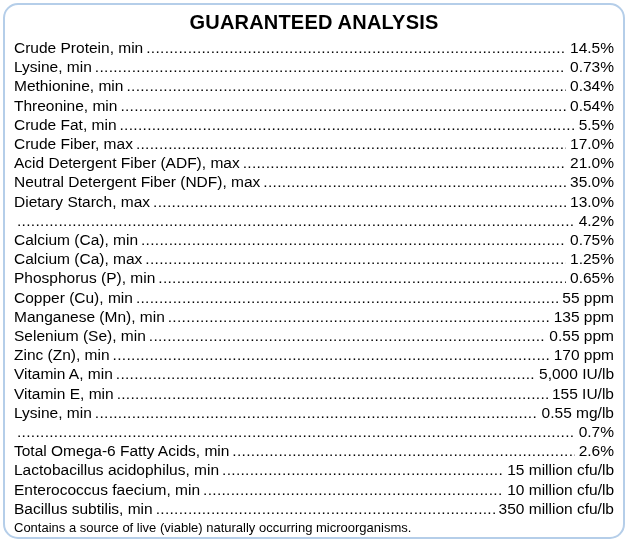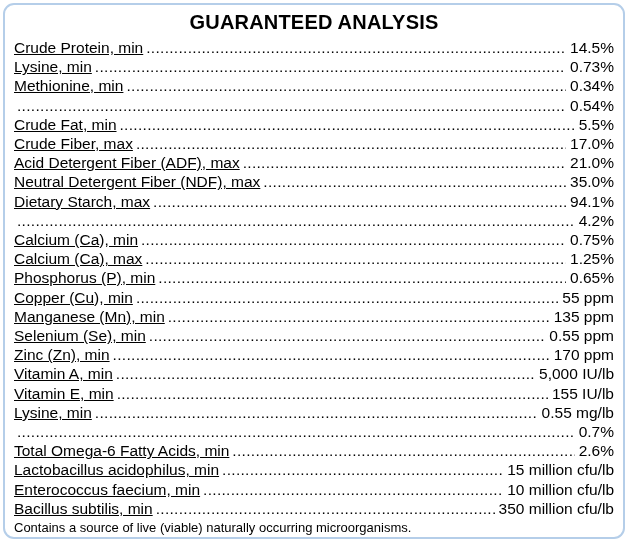--- a/index.html
+++ b/index.html
@@ -36,21 +36,21 @@
     letter-spacing: 0.2px;
   }
   .rows { display: block; }
   .row {
     display: flex;
     align-items: baseline;
     font-size: 15.5px;
     line-height: 19.2px;
     white-space: nowrap;
   }
-  .lbl { white-space: nowrap; flex: 0 0 auto; text-decoration: underline; }
+  .lbl { white-space: nowrap; flex: 0 0 auto; }
   .dots {
     flex: 1 1 auto;
     overflow: hidden;
     white-space: nowrap;
     margin: 0 1px 0 3px;
     min-width: 10px;
   }
   .dots::after {
     content: "................................................................................................................................................................................................";
     letter-spacing: 0.3px;
@@ -63,40 +63,41 @@
   }
   .note {
     font-size: 13px;
     line-height: 19.2px;
     white-space: nowrap;
   }
 </style>
 </head>
 <body>
 
-<div class="panel" style="border-color: rgb(181, 206, 233); color: rgb(0, 0, 0); border-radius: 11px;">
+<div class="panel" style="border-color: rgb(181, 206, 233); color: rgb(0, 0, 0);">
   <div class="title">GUARANTEED ANALYSIS</div>
 
   <div class="rows">
       <div class="row">
         <span class="lbl">Crude Protein, min</span>
         <span class="dots"></span>
         <span class="val">14.5%</span>
       </div>
       <div class="row">
         <span class="lbl">Lysine, min</span>
         <span class="dots"></span>
         <span class="val">0.73%</span>
       </div>
       <div class="row">
         <span class="lbl">Methionine, min</span>
         <span class="dots"></span>
         <span class="val">0.34%</span>
       </div>
       <div class="row">
+        <span class="lbl">Threonine, min</span>
         <span class="dots"></span>
         <span class="val">0.54%</span>
       </div>
       <div class="row">
         <span class="lbl">Crude Fat, min</span>
         <span class="dots"></span>
         <span class="val">5.5%</span>
       </div>
       <div class="row">
         <span class="lbl">Crude Fiber, max</span>
@@ -109,21 +110,21 @@
         <span class="val">21.0%</span>
       </div>
       <div class="row">
         <span class="lbl">Neutral Detergent Fiber (NDF), max</span>
         <span class="dots"></span>
         <span class="val">35.0%</span>
       </div>
       <div class="row">
         <span class="lbl">Dietary Starch, max</span>
         <span class="dots"></span>
-        <span class="val">94.1%</span>
+        <span class="val">13.0%</span>
       </div>
       <div class="row">
         <span class="dots"></span>
         <span class="val">4.2%</span>
       </div>
       <div class="row">
         <span class="lbl">Calcium (Ca), min</span>
         <span class="dots"></span>
         <span class="val">0.75%</span>
       </div>

